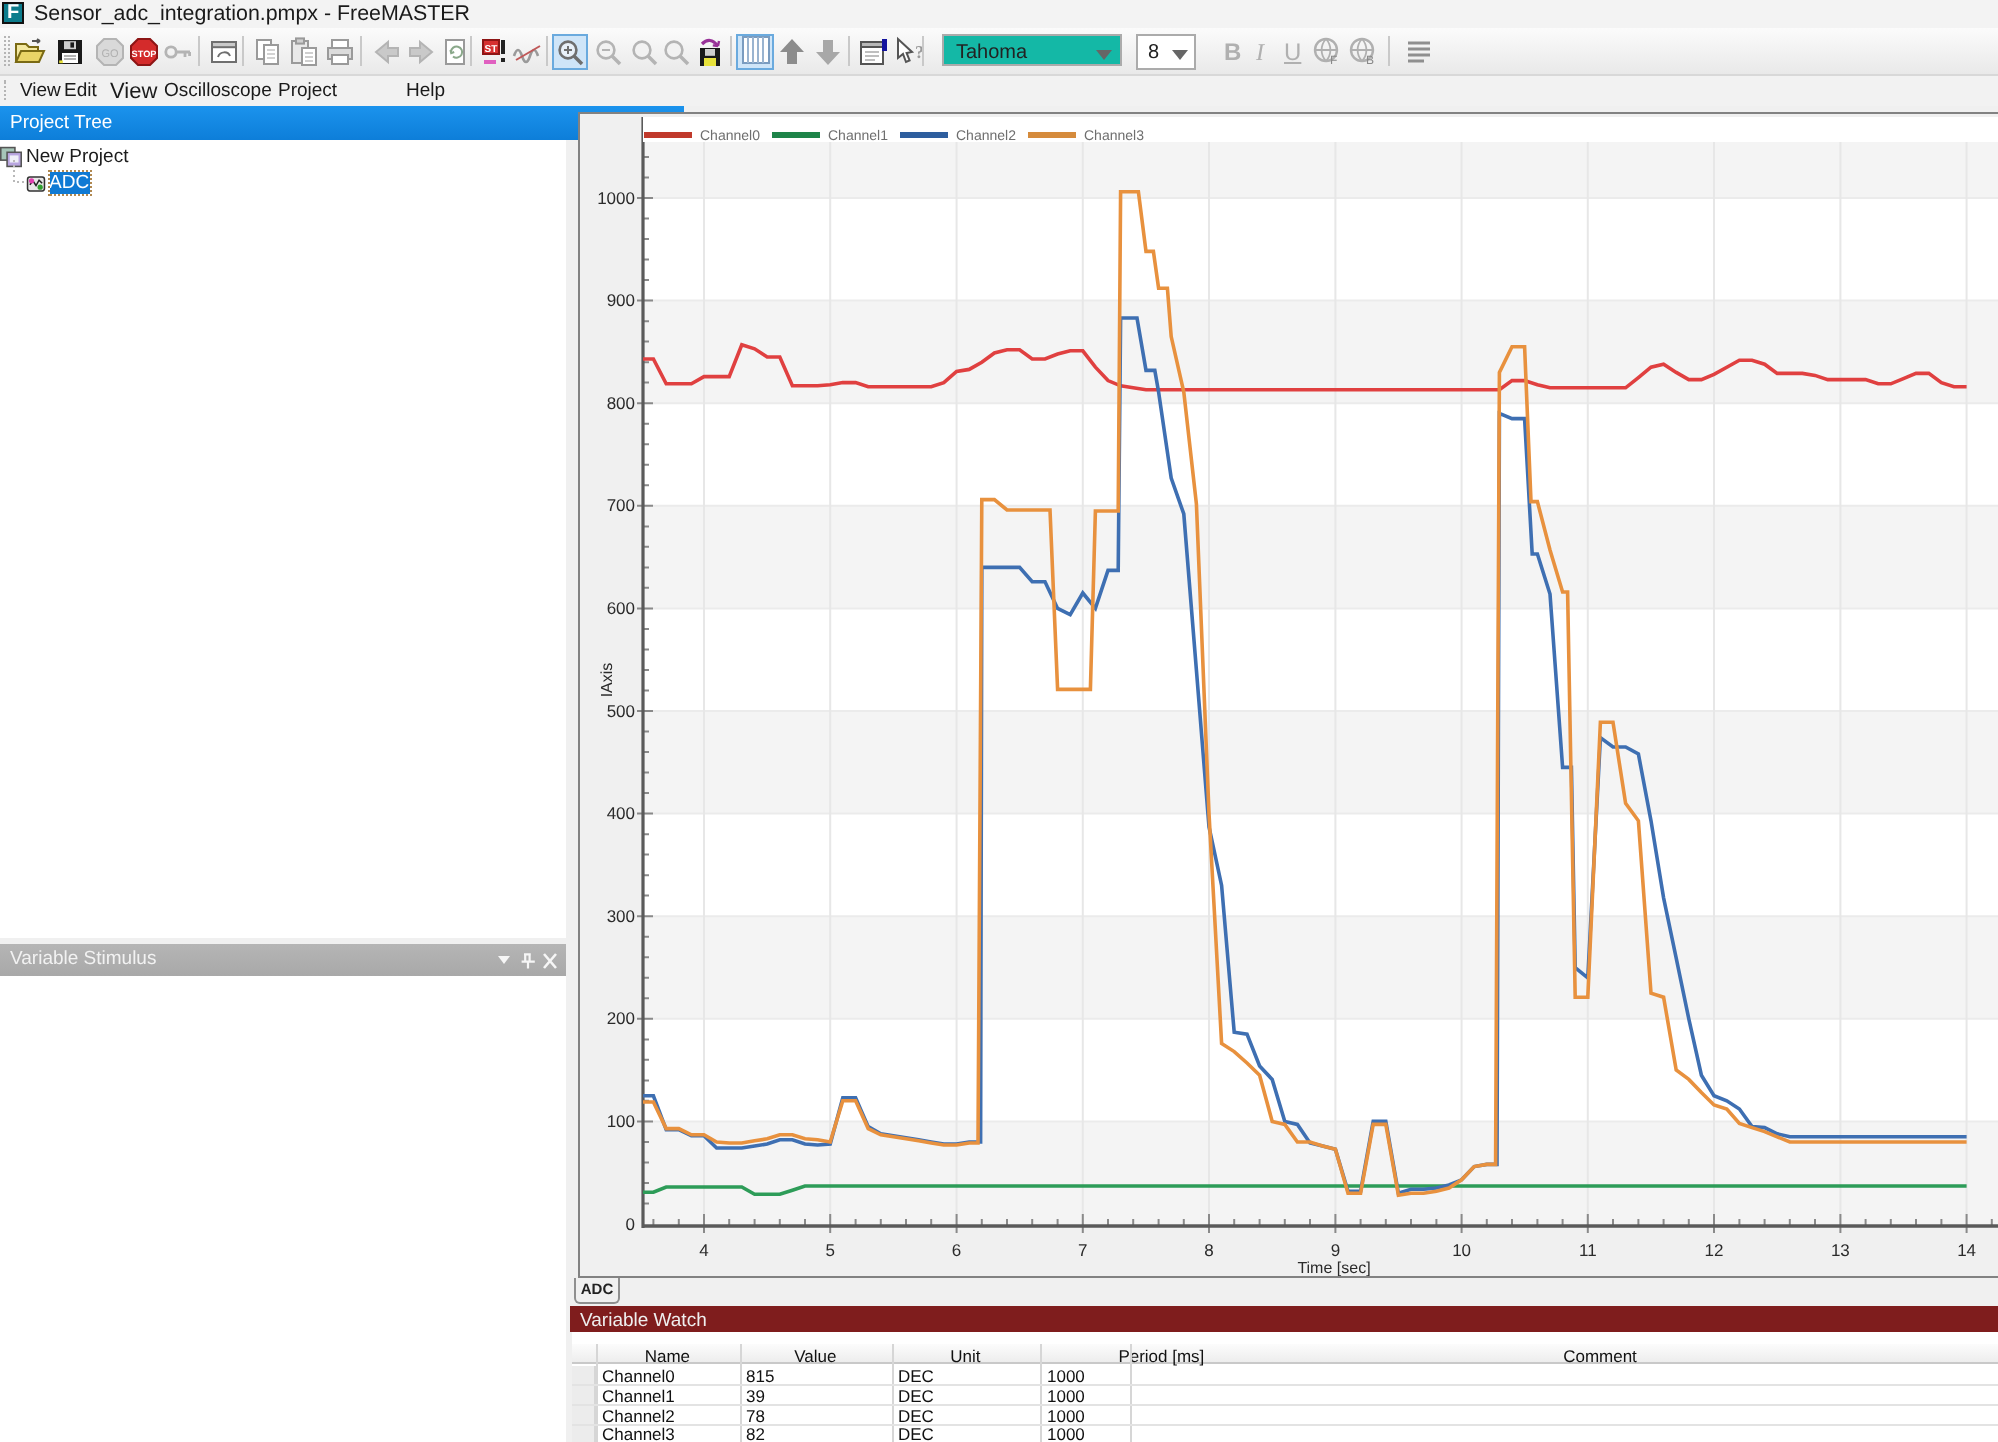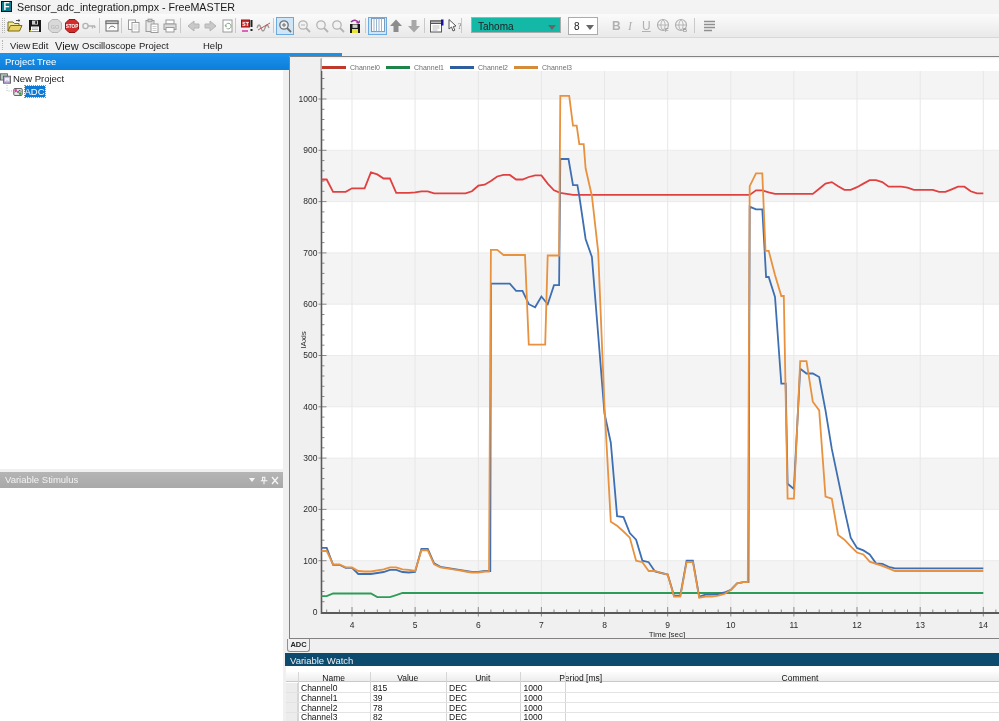--- a/index.html
+++ b/index.html
@@ -294,21 +294,21 @@
 <text x="631.2" y="572.0" font-size="8.5" fill="#2b2b2b" text-anchor="middle">13</text>
 <text x="694.3" y="572.0" font-size="8.5" fill="#2b2b2b" text-anchor="middle">14</text>
 <text x="378.0" y="580.5" font-size="8" fill="#2b2b2b" text-anchor="middle">Time [sec]</text>
 <text x="17.0" y="284.0" font-size="8" fill="#2b2b2b" text-anchor="middle" transform="rotate(-90 17.0 284.0)">IAxis</text>
 <path d="M0.5,582.5 V0.5 H710" fill="none" stroke="#828282" stroke-width="1"></path>
 <line x1="0" y1="582.5" x2="710" y2="582.5" stroke="#828282" stroke-width="1"></line>
 </svg>
 
 <div style="position:absolute;left:287px;top:639px;width:23px;height:13px;background:#f0f0f0;border:1px solid #8f8f8f;border-top:none;border-radius:0 0 3px 3px;font-size:7.5px;font-weight:bold;color:#222;text-align:center;line-height:12px">ADC</div>
 
-<div style="position:absolute;left:285px;top:653px;width:714px;height:13px;background:#0c4a6e">
+<div style="position:absolute;left:285px;top:653px;width:714px;height:13px;background:#7f1d1d">
  <div style="position:absolute;left:5px;top:1.5px;font-size:9.5px;color:#efefef">Variable Watch</div>
 </div>
 <div style="position:absolute;left:285.5px;top:666px;width:713.5px;height:55px;background:#fff"></div>
 <div style="position:absolute;left:285.5px;top:672px;width:713.5px;height:10px;background:linear-gradient(#fcfcfc,#ededed);border-bottom:1px solid #c9c9c9"></div>
 <div style="position:absolute;left:273.7px;top:672.5px;width:120px;text-align:center;font-size:8.5px;color:#111">Name</div>
 <div style="position:absolute;left:347.7px;top:672.5px;width:120px;text-align:center;font-size:8.5px;color:#111">Value</div>
 <div style="position:absolute;left:422.7px;top:672.5px;width:120px;text-align:center;font-size:8.5px;color:#111">Unit</div>
 <div style="position:absolute;left:482.20000000000005px;top:672.5px;width:120px;text-align:right;font-size:8.5px;color:#111">Period [ms]</div>
 <div style="position:absolute;left:740px;top:672.5px;width:120px;text-align:center;font-size:8.5px;color:#111">Comment</div>
 <div style="position:absolute;left:297.5px;top:672px;width:1px;height:49px;background:#d6d6d6"></div>

